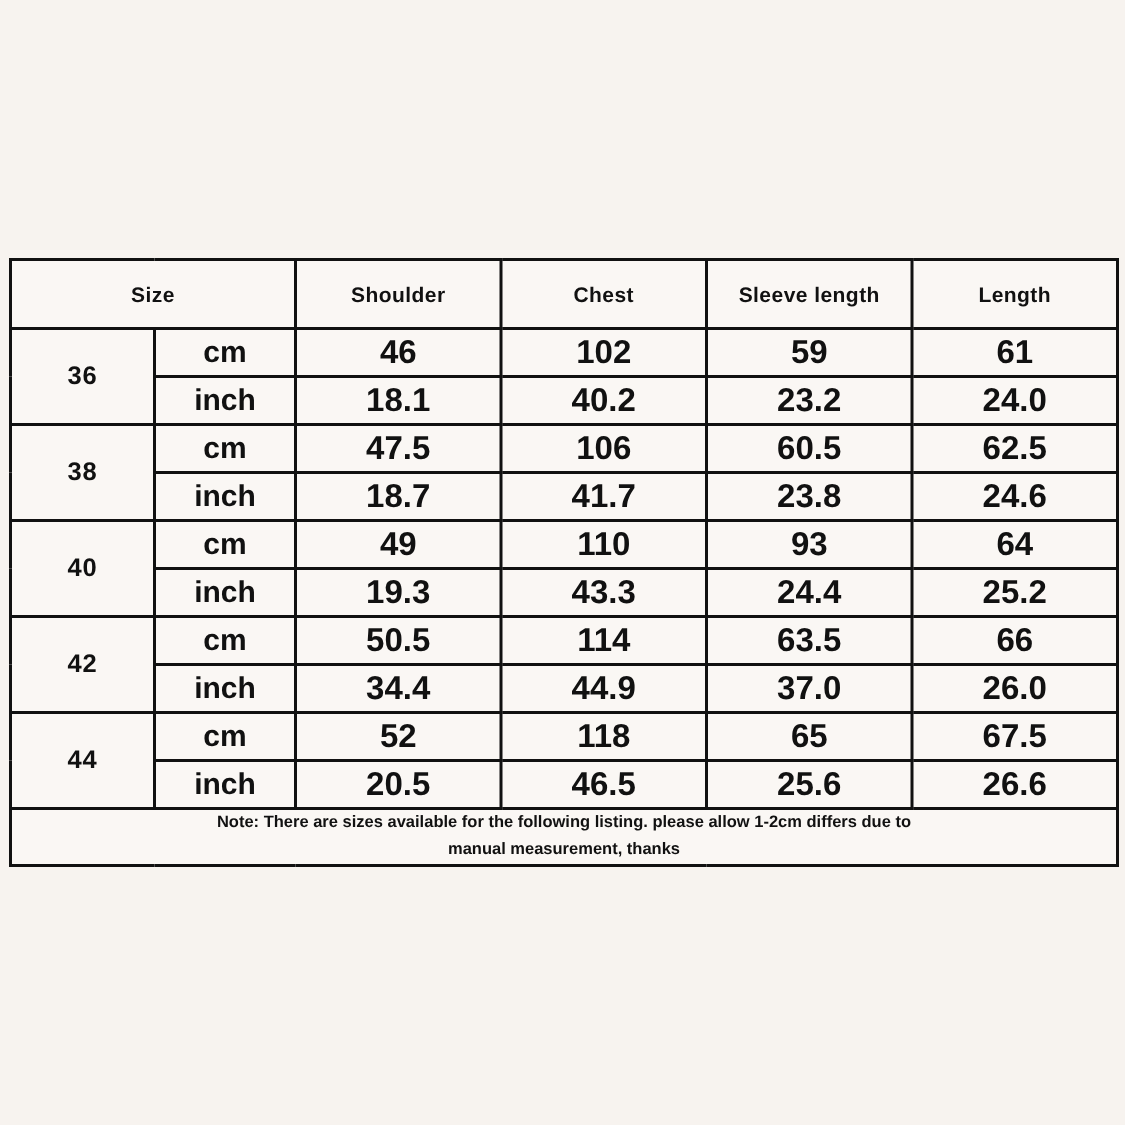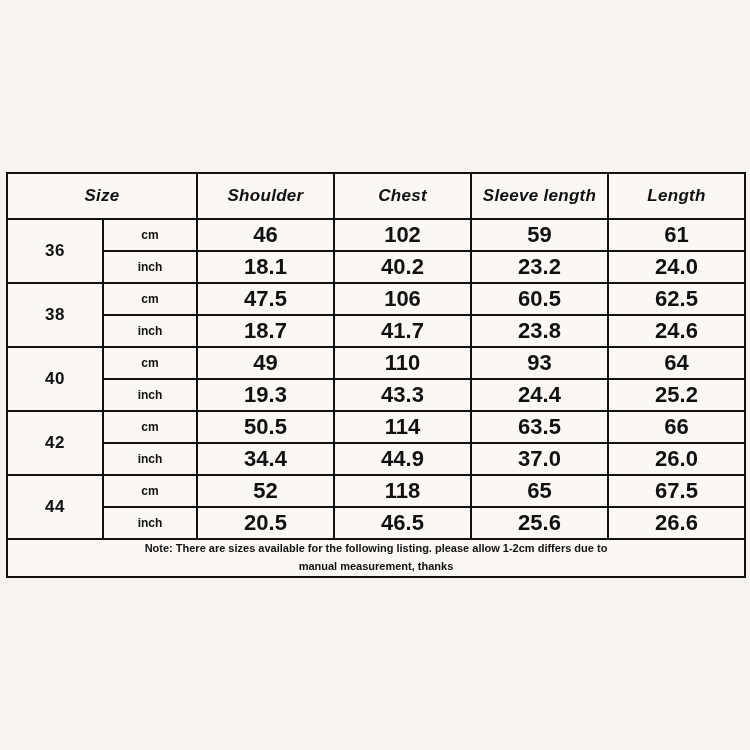--- a/index.html
+++ b/index.html
@@ -34,34 +34,33 @@
   table.size-chart td, table.size-chart th {
     border: 2px solid #111111;
     text-align: center;
     vertical-align: middle;
     color: #111111;
     font-weight: bold;
     padding: 0;
   }
   .head-row th {
     height: 44px;
-    font-size: 17px;
+    font-size: 14px;
     letter-spacing: 0.3px;
-    font-style: italic;
   }
   .col-size { width: 96px; }
   .col-unit { width: 94px; }
   .col-data { width: 137px; }
   td.size-cell {
     font-size: 17px;
     font-weight: bold;
     letter-spacing: 0.5px;
   }
   td.unit-cell {
-    font-size: 12px;
+    font-size: 20px;
     font-weight: bold;
   }
   td.val-cell {
     font-size: 22px;
     font-weight: bold;
   }
   tr.data-row td {
     height: 30px;
   }
   td.note-cell {

